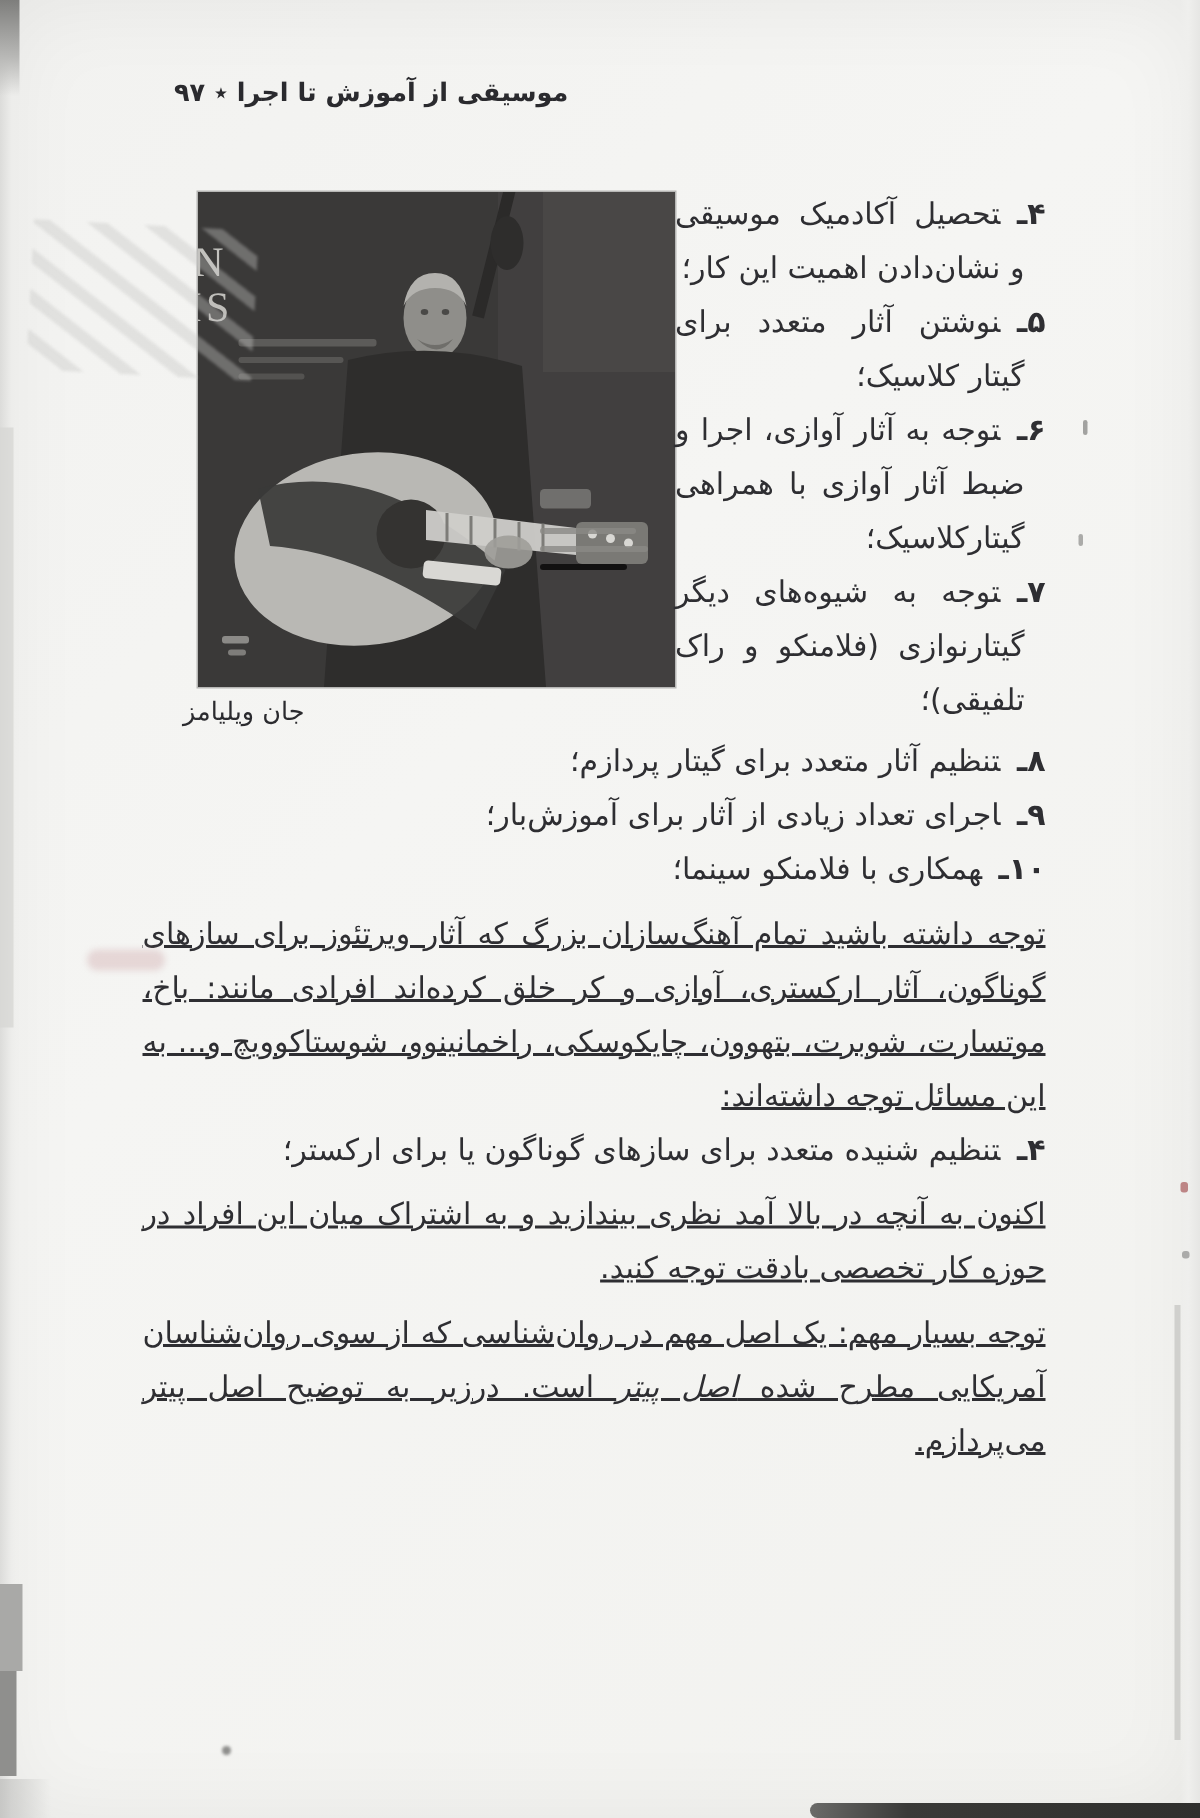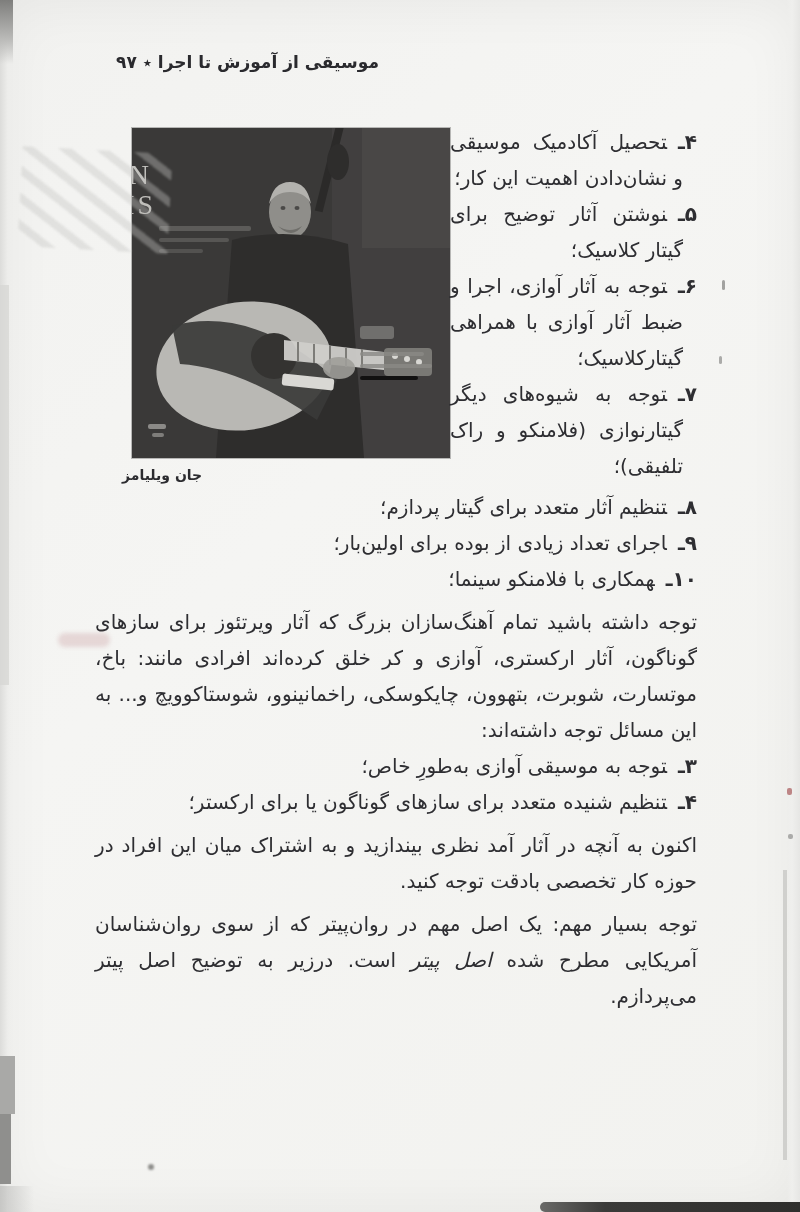--- a/index.html
+++ b/index.html
@@ -28,26 +28,26 @@
     float:left;width:355px;margin:4px 0 2px 0;
   }
   .cover{
     width:318px;height:330px;margin-left:25px;display:block;
     box-shadow:0 0 0 1px rgba(0,0,0,0.25);
     background:#3a3938;
   }
   .caption{
     margin-left:27px;margin-top:5px;
     direction:rtl;text-align:left;
-    font-size:14px;font-weight:700;color:#2b2b2f;line-height:24px;
+    font-size:17px;font-weight:400;color:#2b2b2f;line-height:24px;
   }
   .li{padding-right:14px;text-indent:-14px;}
   .li .num{padding-left:11px;font-weight:700;}
   .li-clear{clear:left;}
-  .para{margin:0;}
+  .para{margin:0;text-decoration:underline;}
   .para-gap{margin-top:7px;}
   .it{font-style:italic;}
   
   .art{position:absolute;pointer-events:none;}
   .edge-left{left:0;top:0;width:11px;height:1212px;
     background:linear-gradient(90deg,#dcdcda 0%,#ededeb 70%,rgba(237,237,235,0) 100%);}
   .corner-tl{left:0;top:0;width:13px;height:64px;
     background:linear-gradient(180deg,#7e7e7c 0%,#b9b9b7 60%,rgba(220,220,218,0) 100%);}
   .edge-left-mid{left:0;top:285px;width:9px;height:400px;background:#d7d7d5;opacity:.8;}
   .edge-left-low1{left:0;top:1056px;width:15px;height:58px;background:#a9a9a7;}
@@ -140,35 +140,34 @@
 
         <g opacity="0.7">
           <rect x="16" y="296" width="18" height="5" rx="2" fill="#aeada9"></rect>
           <rect x="20" y="305" width="12" height="4" rx="2" fill="#9b9a96"></rect>
         </g>
       </svg>
       <div class="caption">جان ویلیامز</div>
     </div>
 
     <div class="li"><span class="num">۴ـ</span><span>تحصیل آکادمیک موسیقی و نشان‌دادن اهمیت این کار؛</span></div>
-    <div class="li"><span class="num">۵ـ</span><span>نوشتن آثار توضیح برای گیتار کلاسیک؛</span></div>
+    <div class="li"><span class="num">۵ـ</span><span>نوشتن آثار متعدد برای گیتار کلاسیک؛</span></div>
     <div class="li"><span class="num">۶ـ</span><span>توجه به آثار آوازی، اجرا و ضبط آثار آوازی با همراهی گیتارکلاسیک؛</span></div>
     <div class="li"><span class="num">۷ـ</span><span>توجه به شیوه‌های دیگر گیتارنوازی (فلامنکو و راک تلفیقی)؛</span></div>
     <div class="li li-clear"><span class="num">۸ـ</span><span>تنظیم آثار متعدد برای گیتار پردازم؛</span></div>
-    <div class="li"><span class="num">۹ـ</span><span>اجرای تعداد زیادی از بوده برای اولین‌بار؛</span></div>
+    <div class="li"><span class="num">۹ـ</span><span>اجرای تعداد زیادی از آثار برای آموزش‌بار؛</span></div>
     <div class="li"><span class="num">۱۰ـ</span><span>همکاری با فلامنکو سینما؛</span></div>
 
     <p class="para para-gap">توجه داشته باشید تمام آهنگ‌سازان بزرگ که آثار ویرتئوز برای سازهای گوناگون، آثار ارکستری، آوازی و کر خلق کرده‌اند افرادی مانند: باخ، موتسارت، شوبرت، بتهوون، چایکوسکی، راخمانینوو، شوستاکوویچ و... به این مسائل توجه داشته‌اند:</p>
 
-    <div class="li"><span class="num">۳ـ</span><span>توجه به موسیقی آوازی به‌طورِ خاص؛</span></div>
     <div class="li"><span class="num">۴ـ</span><span>تنظیم شنیده متعدد برای سازهای گوناگون یا برای ارکستر؛</span></div>
 
-    <p class="para para-gap">اکنون به آنچه در آثار آمد نظری بیندازید و به اشتراک میان این افراد در حوزه کار تخصصی بادقت توجه کنید.</p>
+    <p class="para para-gap">اکنون به آنچه در بالا آمد نظری بیندازید و به اشتراک میان این افراد در حوزه کار تخصصی بادقت توجه کنید.</p>
 
-    <p class="para para-gap"><span>توجه بسیار مهم: یک اصل مهم در روان‌پیتر که از سوی روان‌شناسان آمریکایی مطرح شده </span><span class="it">اصل پیتر</span><span> است. درزیر به توضیح اصل پیتر می‌پردازم.</span></p>
+    <p class="para para-gap"><span>توجه بسیار مهم: یک اصل مهم در روان‌شناسی که از سوی روان‌شناسان آمریکایی مطرح شده </span><span class="it">اصل پیتر</span><span> است. درزیر به توضیح اصل پیتر می‌پردازم.</span></p>
 
   </div>
 
   <div class="art edge-left"></div>
   <div class="art corner-tl"></div>
   <div class="art edge-left-mid"></div>
   <div class="art edge-left-low1"></div>
   <div class="art edge-left-low2"></div>
   <div class="art smudge-diag"></div>
   <div class="art smudge-pink"></div>

